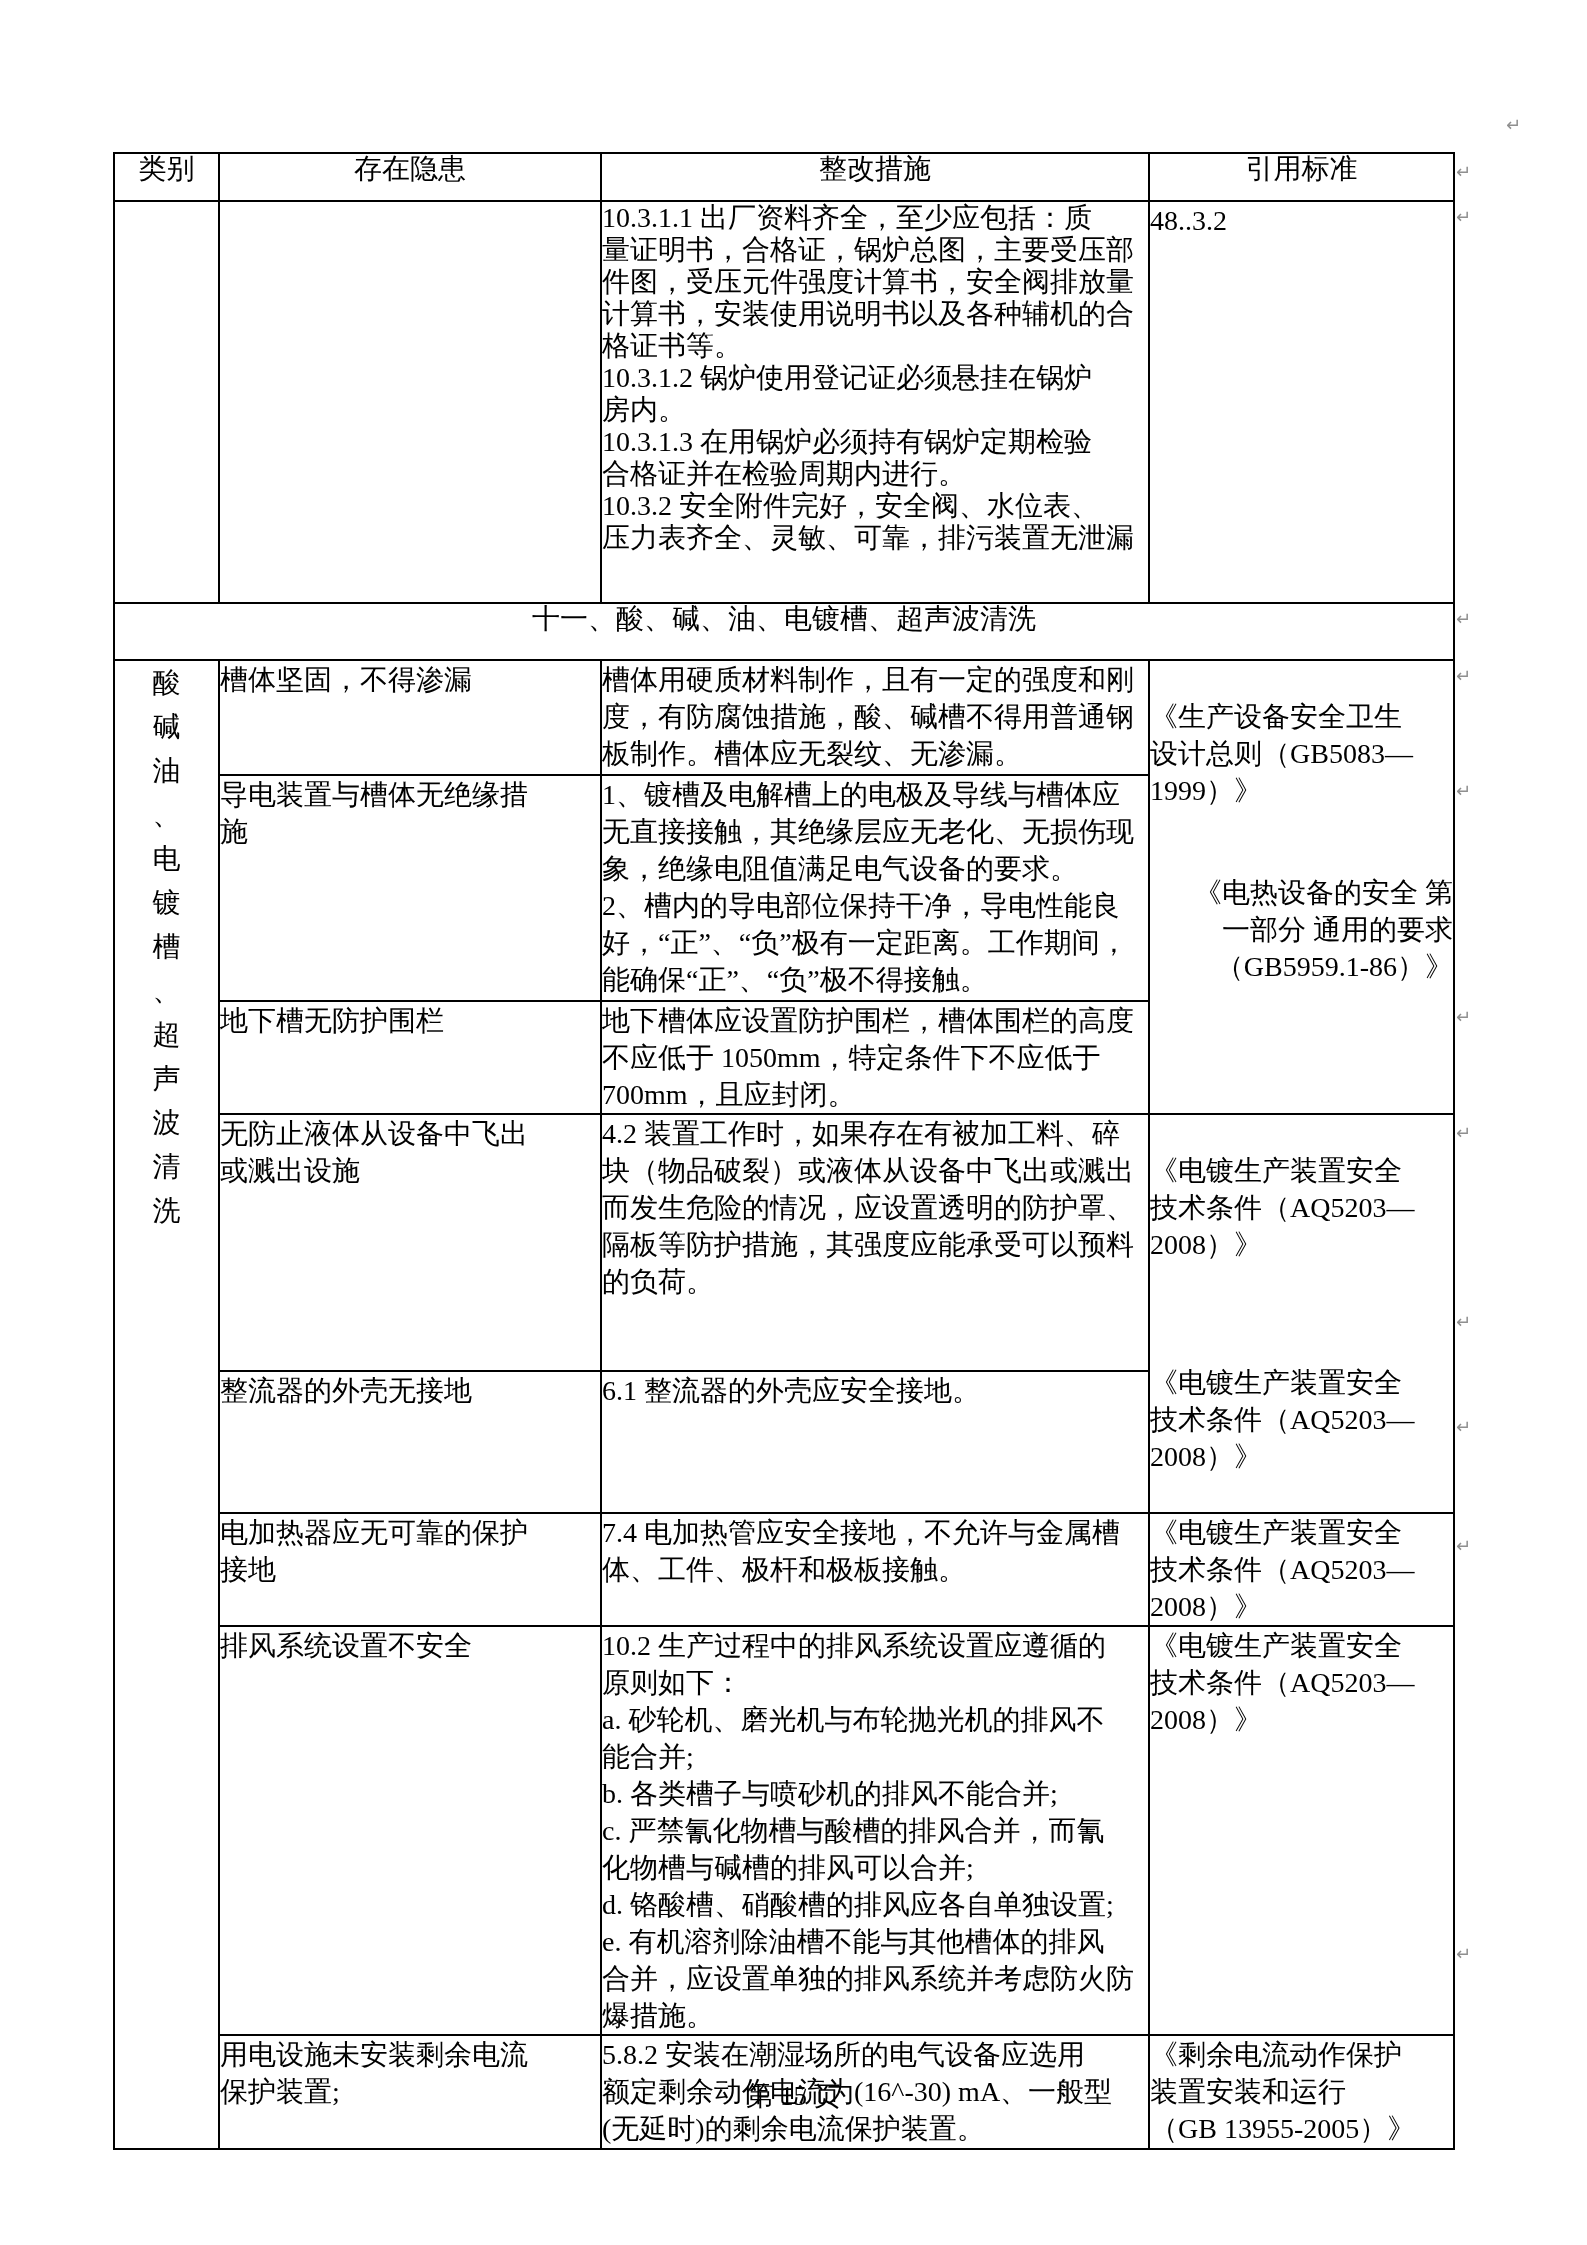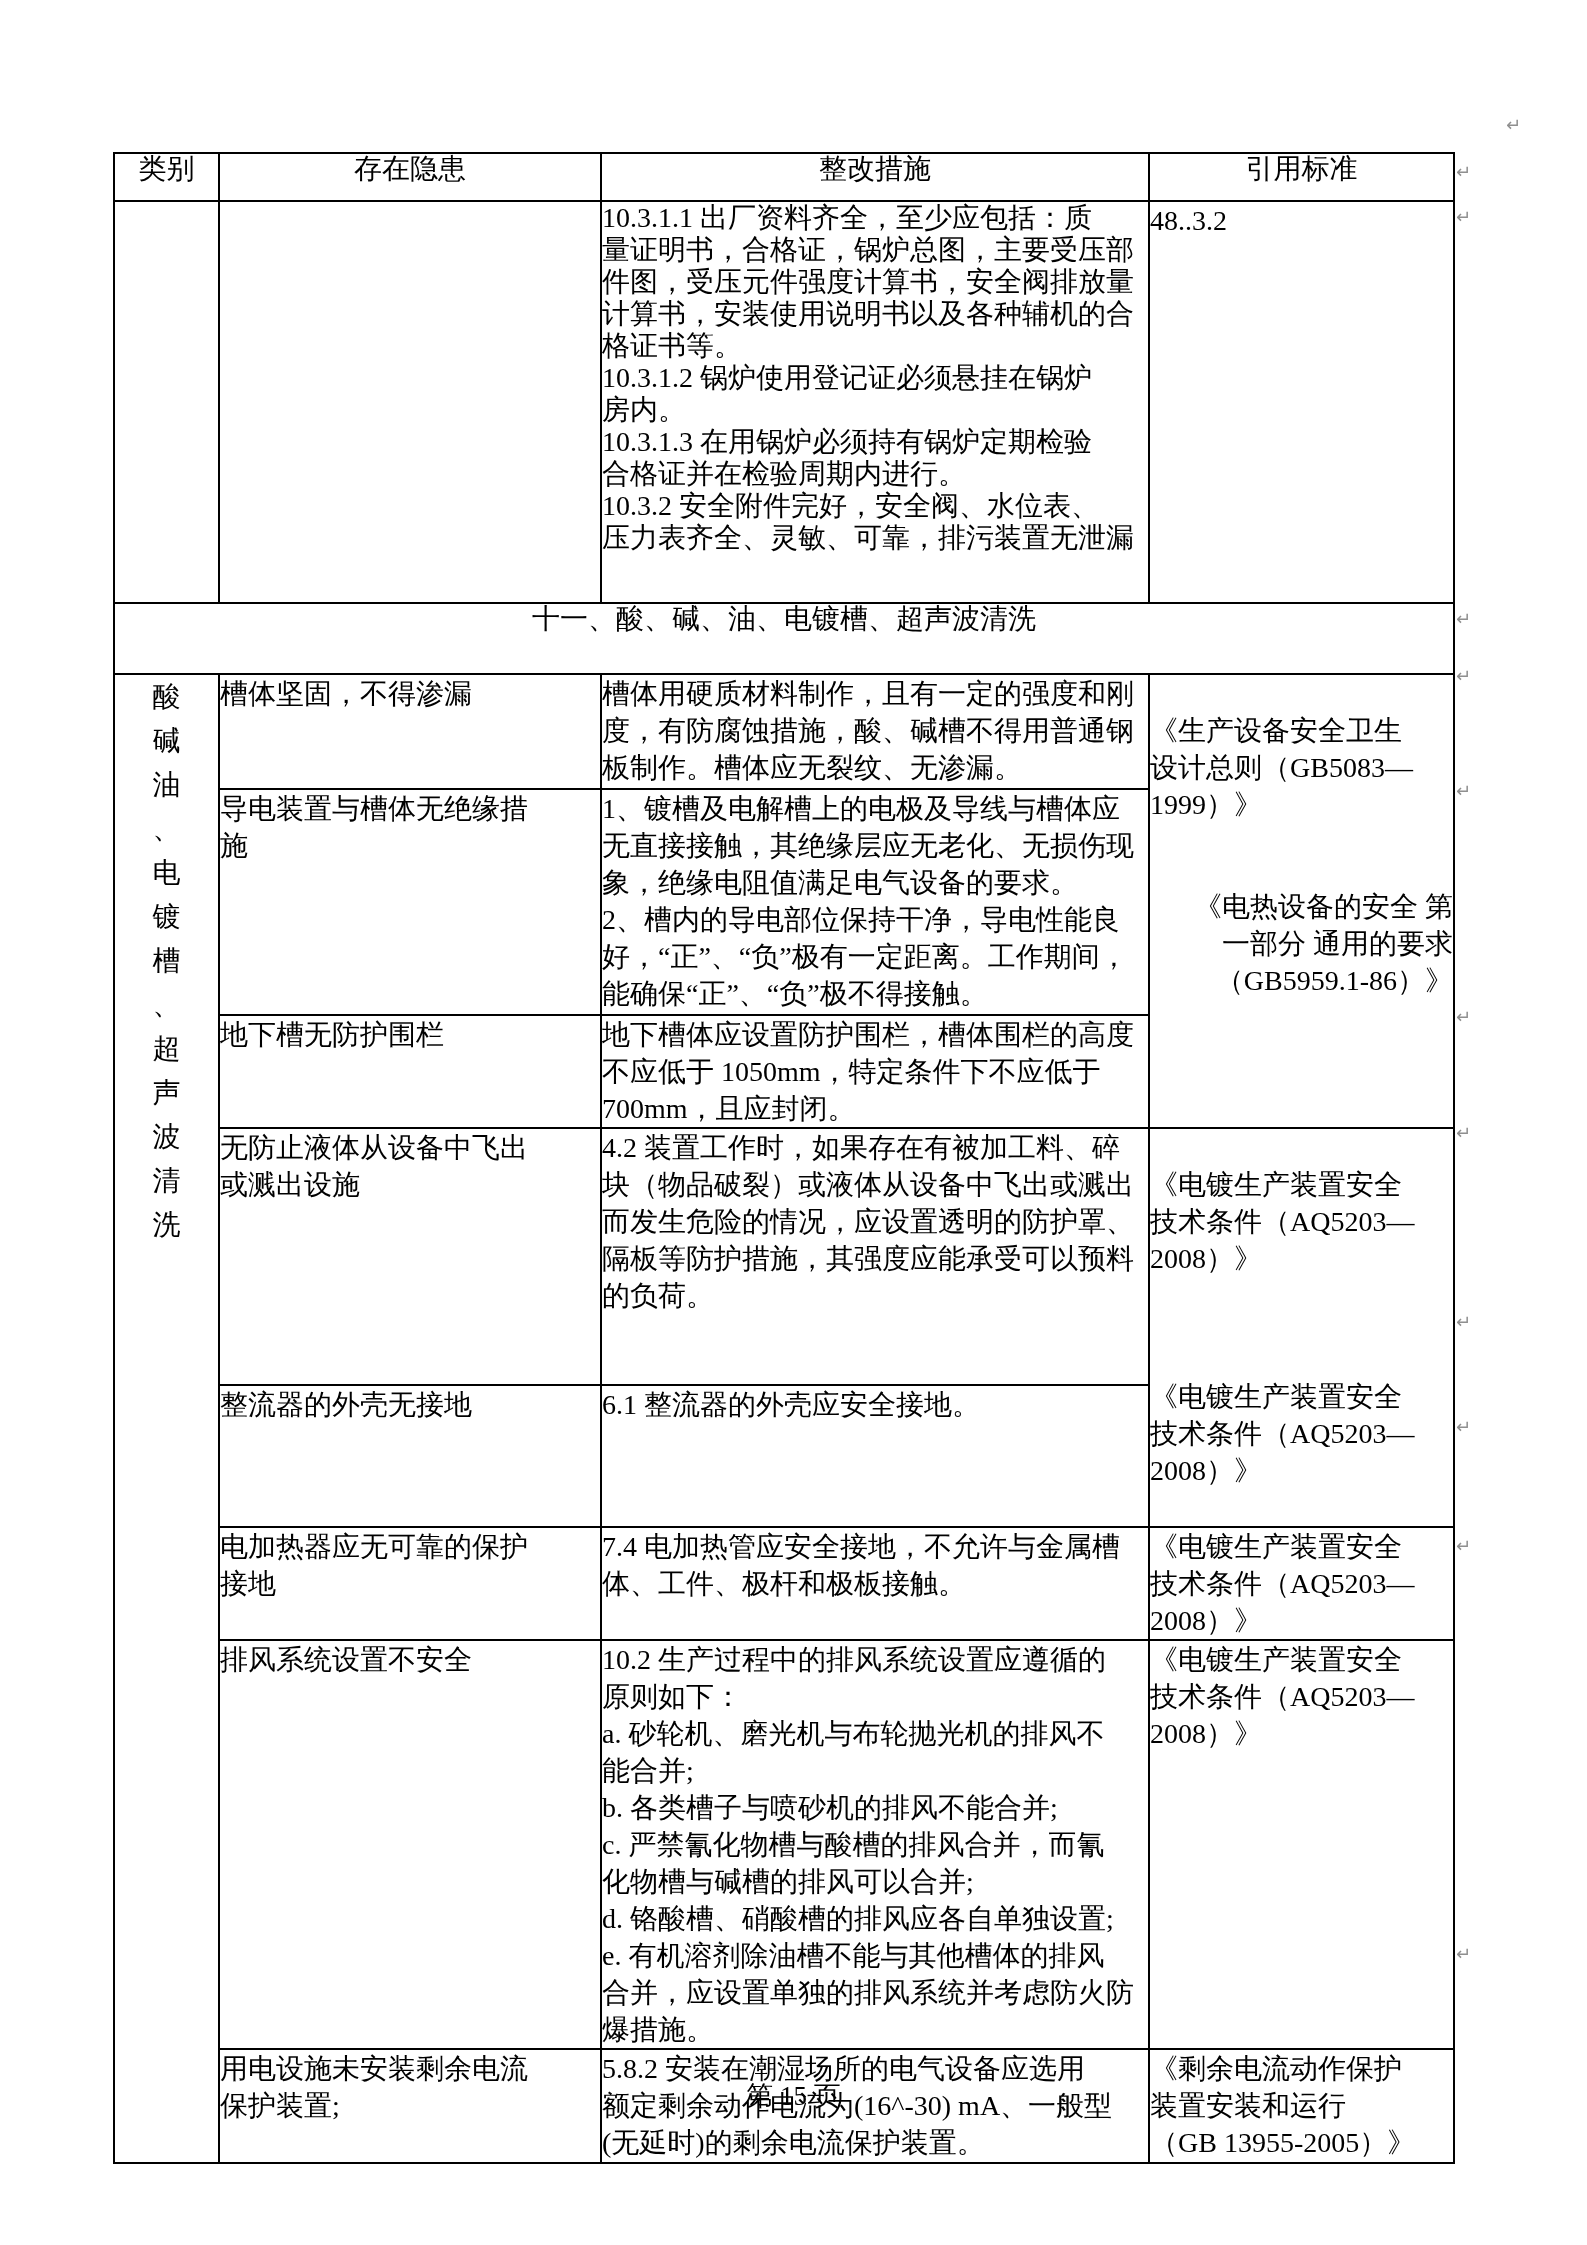--- a/index.html
+++ b/index.html
@@ -20,21 +20,21 @@
   }
   table.doc td,table.doc th{
     border:2px solid #000;
     padding:0;
     font-weight:normal;
     vertical-align:top;
     overflow:hidden;
   }
   tr.h-header{height:48px;}
   tr.h-boiler{height:402px;}
-  tr.h-section{height:71px;}
+  tr.h-section{height:57px;}
   .th-cell{text-align:center;vertical-align:middle;line-height:30px;margin-left:38px;}
   .section-cell{text-align:center;vertical-align:middle;line-height:30px;}
   .measure-cell{
     white-space:pre-line;
     line-height:37px;
     padding:2px 4px 0 12px;
     vertical-align:top;
   }
   .boiler-measure{line-height:32px;padding-top:2px;}
   .hazard-cell{

